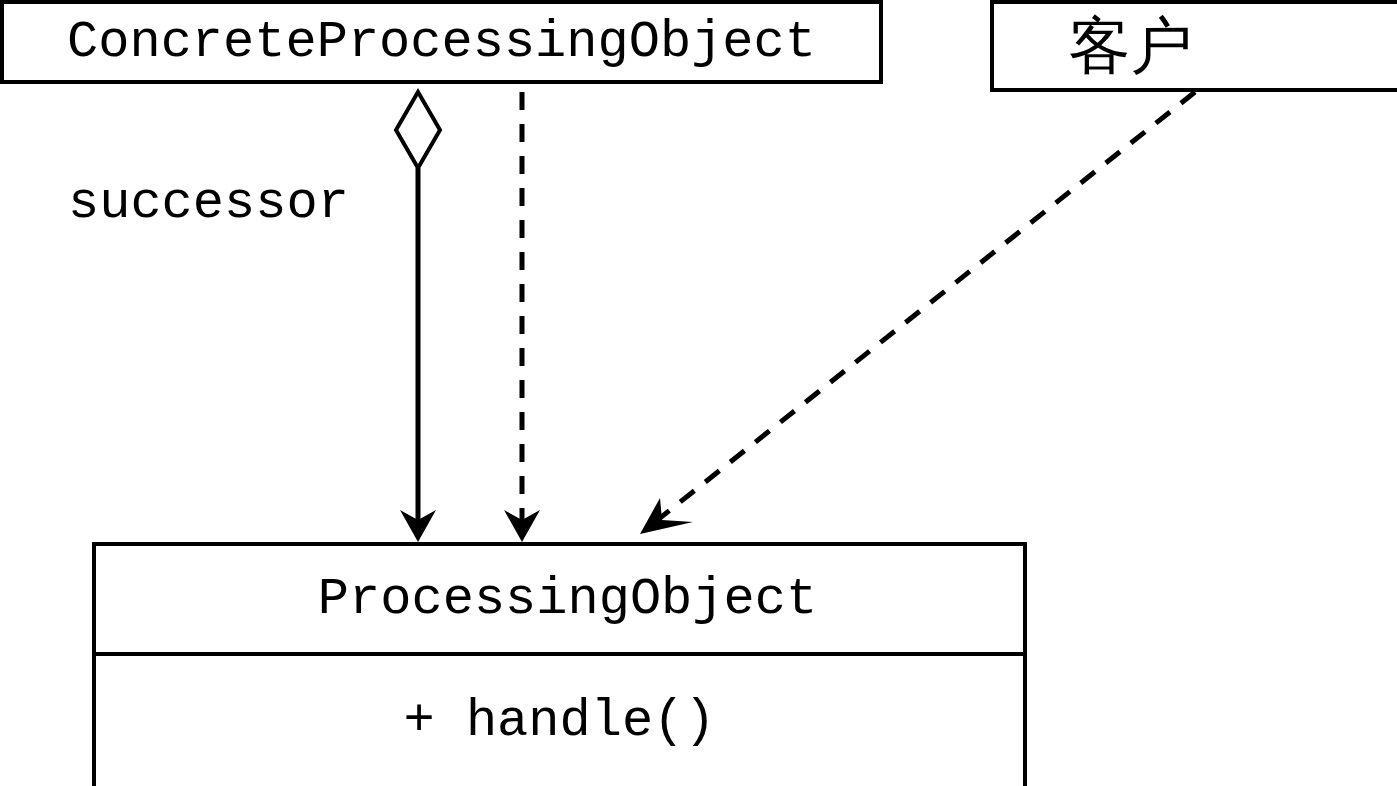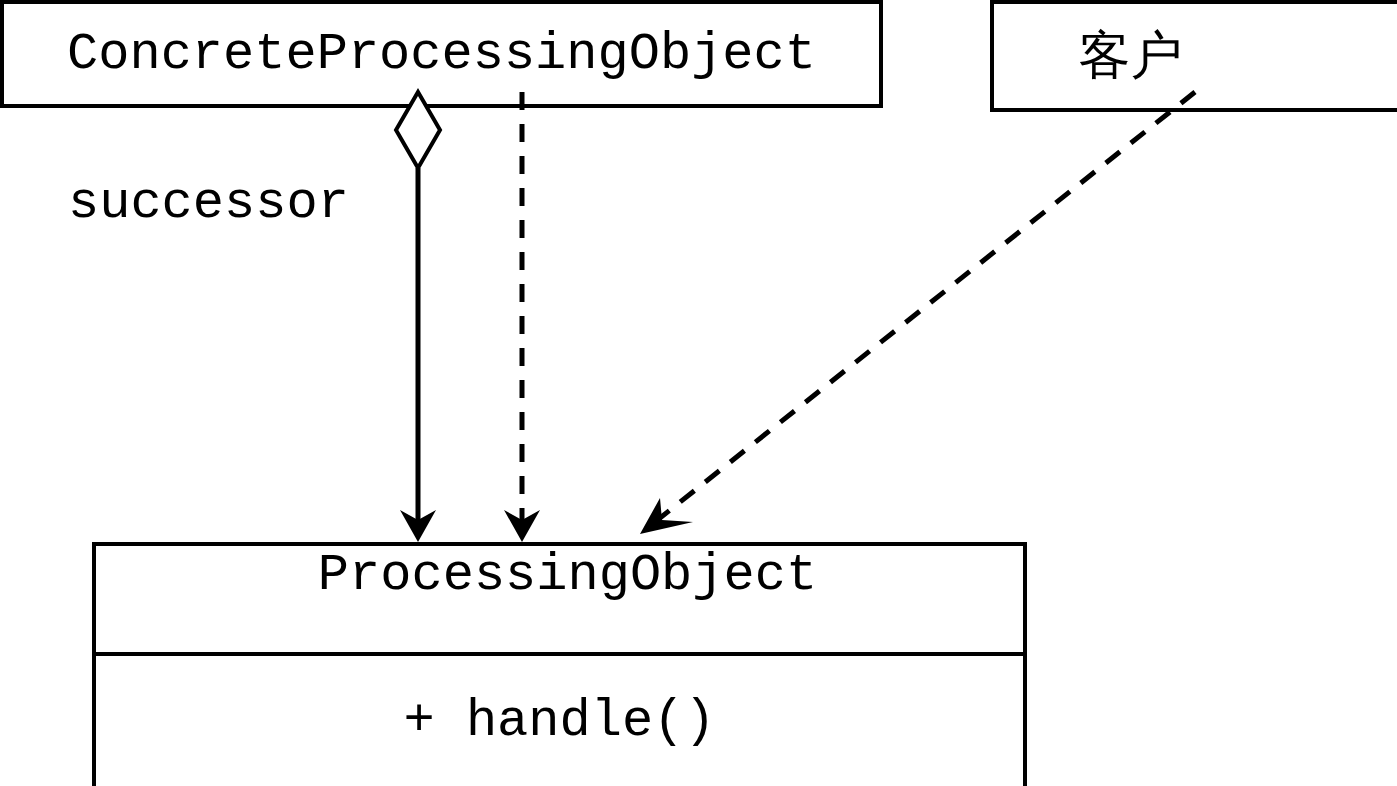--- a/index.html
+++ b/index.html
@@ -22,49 +22,50 @@
       background: white;
       display: flex;
       align-items: center;
       justify-content: center;
     }
     
     .concrete-box {
       left: 0;
       top: 0;
       width: 883px;
-      height: 108px;
+      height: 84px;
       font-size: 52px;
     }
     
     .client-box {
       left: 990px;
       top: 0;
       width: 407px;
-      height: 112px;
-      font-size: 52px;
+      height: 92px;
+      font-size: 62px;
       border-right: none;
     }
     
     .client-box .text {
       margin-left: -130px;
     }
     
     .processing-container {
       position: absolute;
       left: 92px;
       top: 542px;
       width: 935px;
       border: 4px solid black;
       border-bottom: none;
     }
     
     .processing-title {
       height: 110px;
       display: flex;
+      align-items: center;
       justify-content: center;
       font-size: 52px;
       border-bottom: 4px solid black;
       padding-left: 16px;
     }
     
     .processing-method {
       height: 130px;
       display: flex;
       align-items: center;

